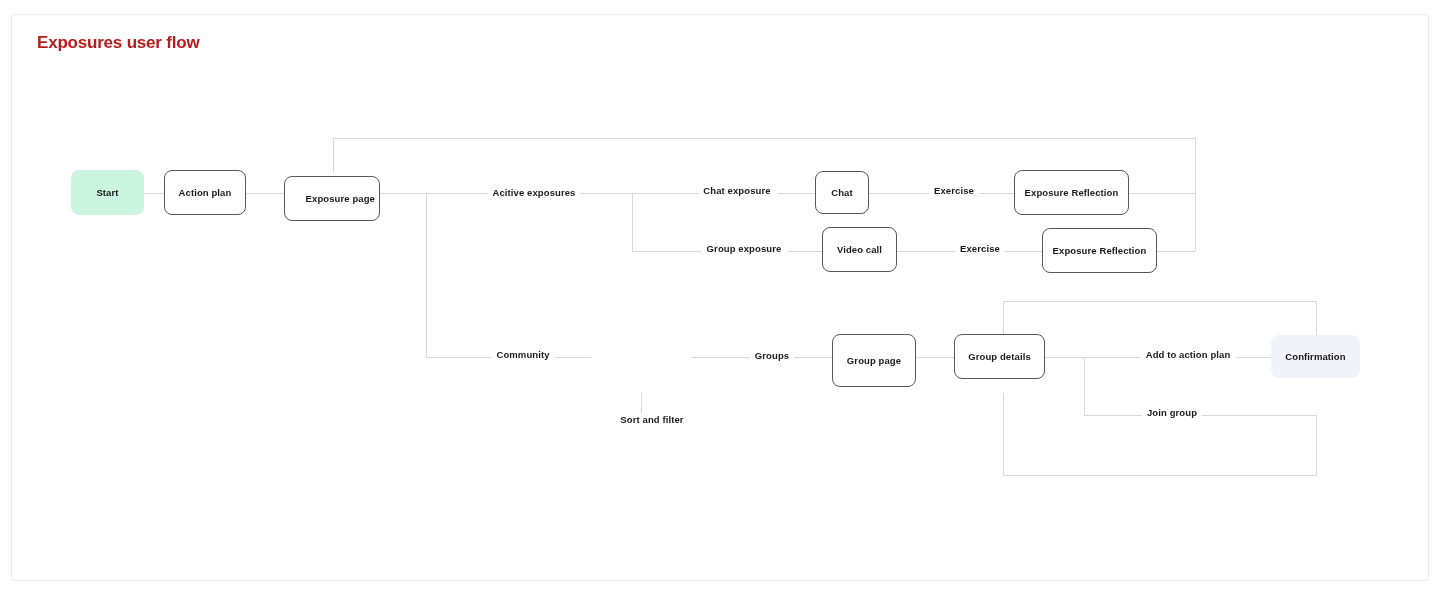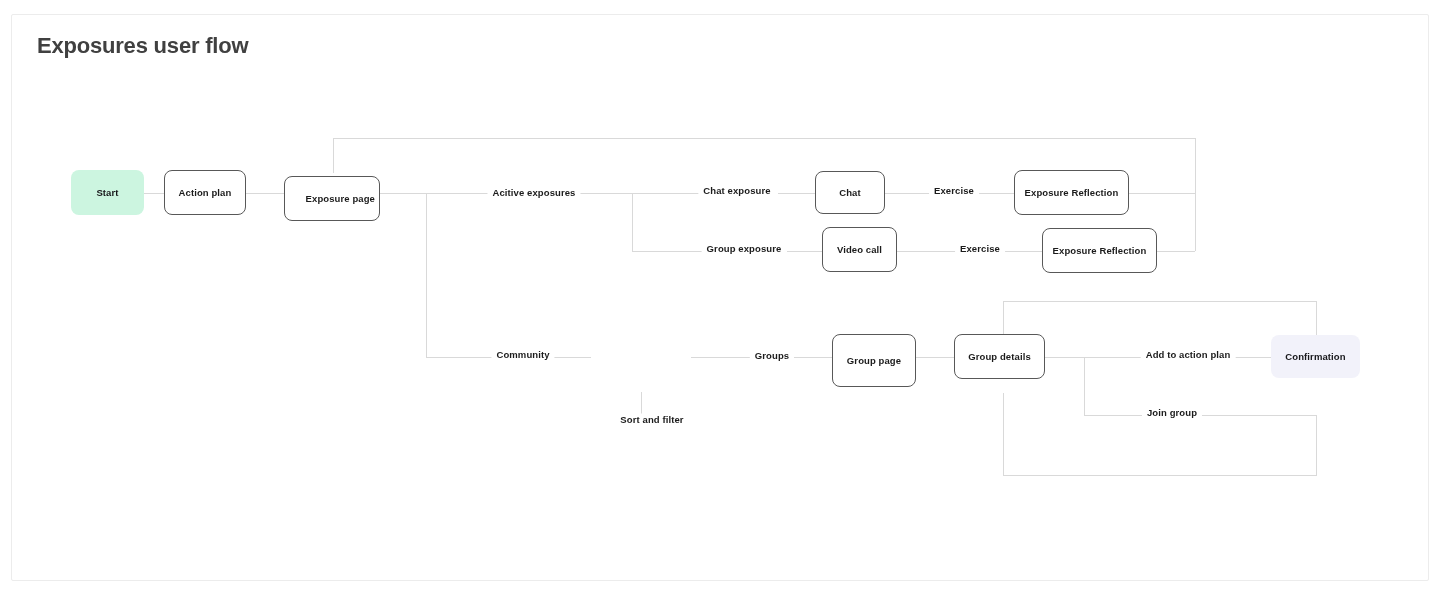--- a/index.html
+++ b/index.html
@@ -21,23 +21,23 @@
     left: 11px; top: 14px;
     width: 1418px; height: 567px;
     background: #ffffff;
     border: 1px solid #ececec;
     border-radius: 2px;
     overflow: hidden;
   }
   #page-title {
     position: absolute;
     left: 25px; top: 18px;
-    font-size: 22px;
+    font-size: 17px;
     font-weight: bold;
-    color: #404040;
+    color: #b91c1c;
     letter-spacing: -0.2px;
     white-space: nowrap;
   }
   #edges-layer {
     position: absolute;
     left: 0; top: 0;
     width: 1418px; height: 567px;
     pointer-events: none;
   }
   .node {
@@ -148,21 +148,21 @@
     </div>
 
     <div class="node" style="left:152px;top:155px;width:82px;height:45px;">
       <span>Action plan</span>
     </div>
 
     <div class="node" style="left:272px;top:161px;width:96px;height:45px;justify-content:flex-end;">
       <span>Exposure page</span>
     </div>
 
-    <div class="node" style="left:803px;top:156px;width:70px;height:43px;">
+    <div class="node" style="left:803px;top:156px;width:54px;height:43px;">
       <span>Chat</span>
     </div>
 
     <div class="node" style="left:1002px;top:155px;width:115px;height:45px;">
       <span>Exposure Reflection</span>
     </div>
 
     <div class="node" style="left:810px;top:212px;width:75px;height:45px;">
       <span>Video call</span>
     </div>

